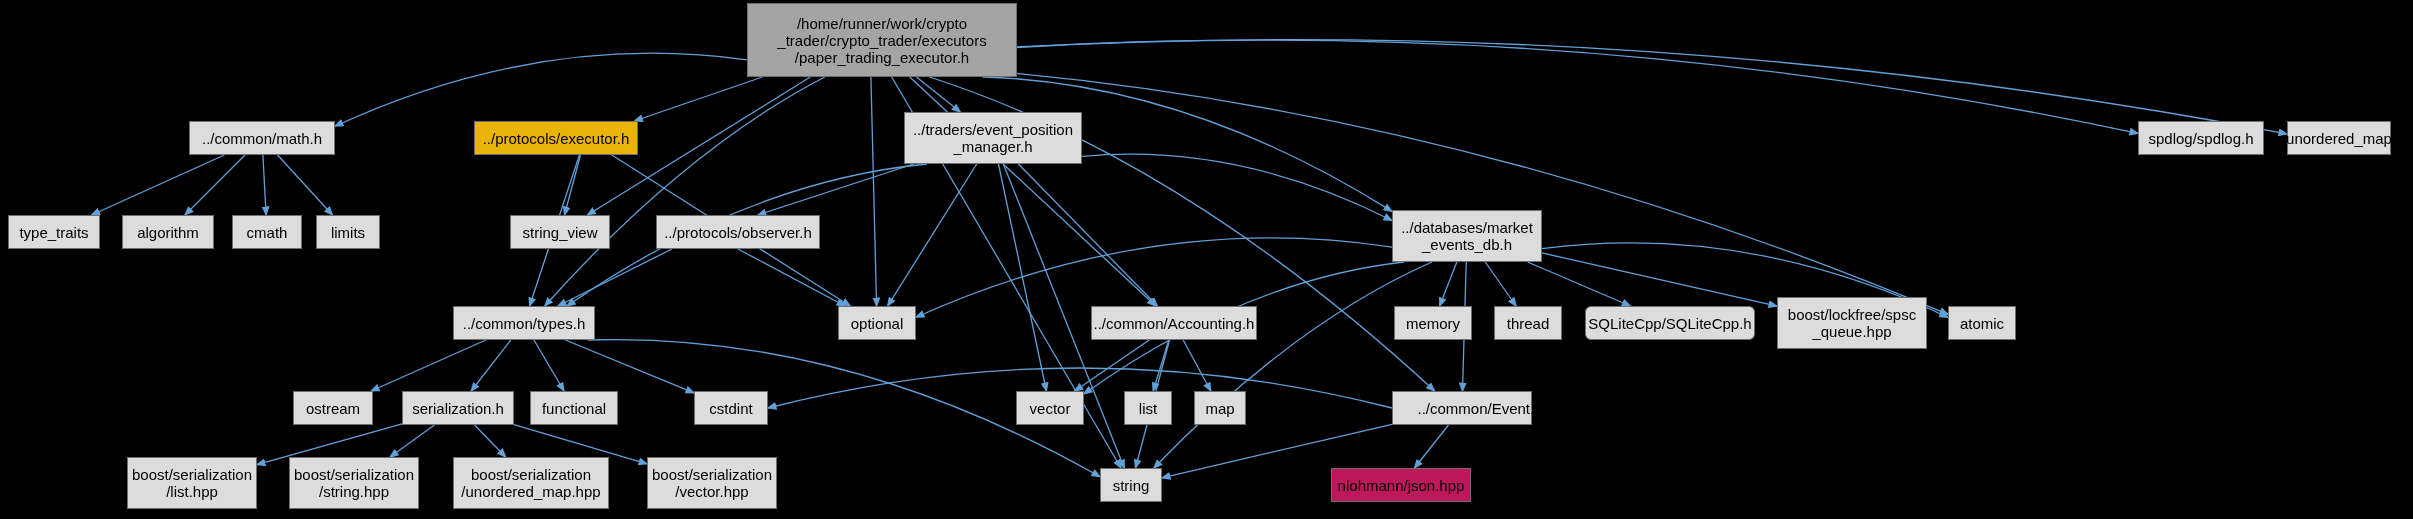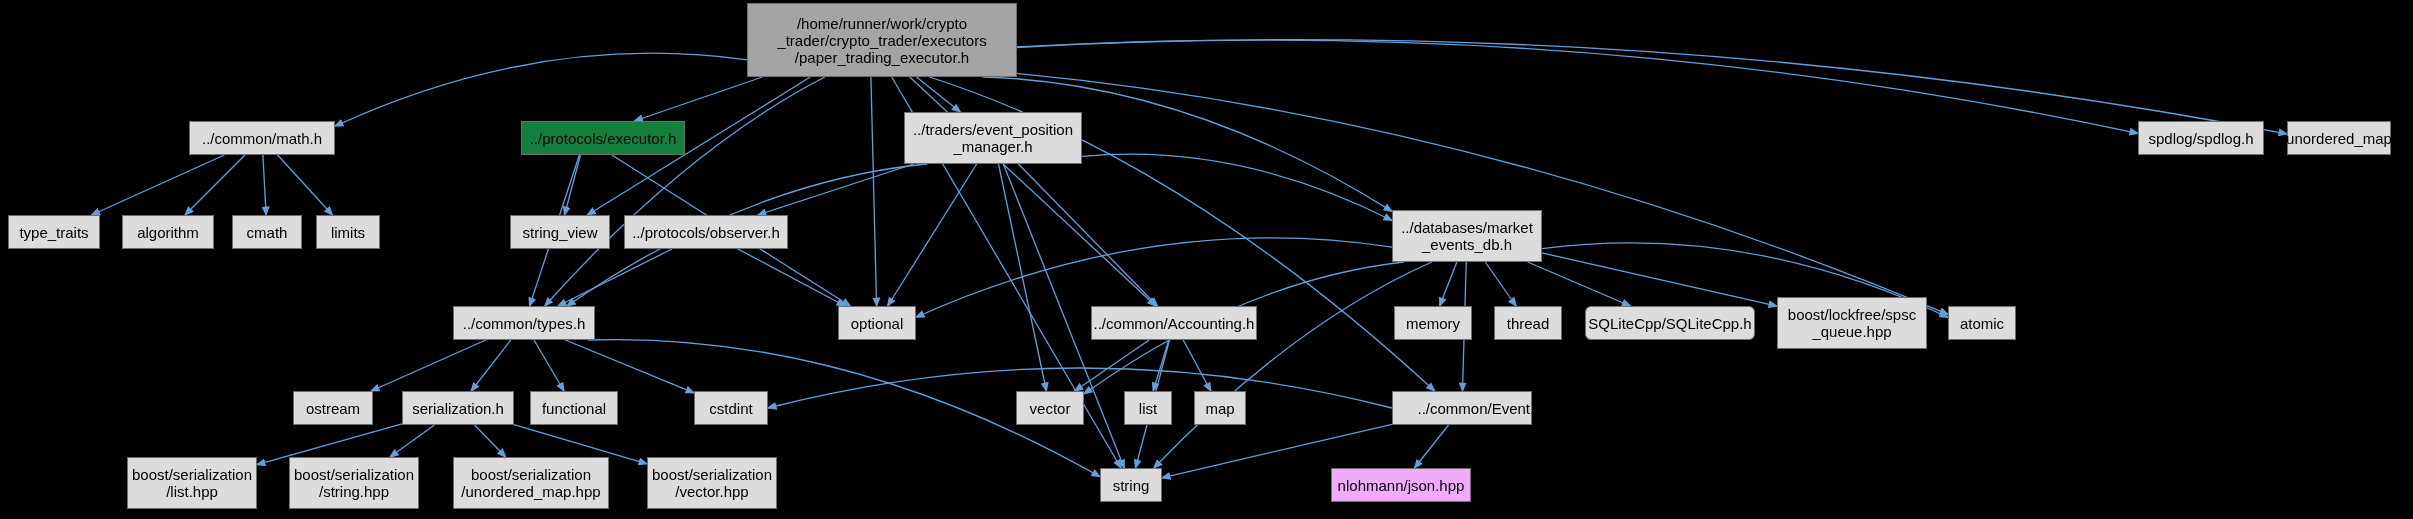--- a/index.html
+++ b/index.html
@@ -99,21 +99,21 @@
   </svg>
   <div id="nodes">
       <div class="node root" style="left: 747px; top: 3px; width: 270px; height: 74px; background: rgb(164, 164, 164); border-color: rgb(110, 110, 110);">
         <span>/home/runner/work/crypto</span>
         <span>_trader/crypto_trader/executors</span>
         <span>/paper_trading_executor.h</span>
       </div>
       <div class="node" style="left: 189px; top: 121px; width: 146px; height: 34px; background: rgb(220, 220, 220); border-color: rgb(110, 110, 110);">
         <span>../common/math.h</span>
       </div>
-      <div class="node" style="left: 521px; top: 121px; width: 164px; height: 34px; background: #15803d; border-color: rgb(110, 110, 110);">
+      <div class="node" style="left: 474px; top: 121px; width: 164px; height: 34px; background: #eab308; border-color: rgb(110, 110, 110);">
         <span>../protocols/executor.h</span>
       </div>
       <div class="node" style="left: 904px; top: 112px; width: 178px; height: 52px; background: rgb(220, 220, 220); border-color: rgb(110, 110, 110);">
         <span>../traders/event_position</span>
         <span>_manager.h</span>
       </div>
       <div class="node" style="left: 2138px; top: 121px; width: 126px; height: 34px; background: rgb(220, 220, 220); border-color: rgb(110, 110, 110);">
         <span>spdlog/spdlog.h</span>
       </div>
       <div class="node" style="left: 2287px; top: 121px; width: 104px; height: 34px; background: rgb(220, 220, 220); border-color: rgb(110, 110, 110);">
@@ -127,21 +127,21 @@
       </div>
       <div class="node" style="left: 232px; top: 215px; width: 70px; height: 34px; background: rgb(220, 220, 220); border-color: rgb(110, 110, 110);">
         <span>cmath</span>
       </div>
       <div class="node" style="left: 316px; top: 215px; width: 64px; height: 34px; background: rgb(220, 220, 220); border-color: rgb(110, 110, 110);">
         <span>limits</span>
       </div>
       <div class="node" style="left: 510px; top: 215px; width: 100px; height: 34px; background: rgb(220, 220, 220); border-color: rgb(110, 110, 110);">
         <span>string_view</span>
       </div>
-      <div class="node" style="left: 624px; top: 215px; width: 164px; height: 34px; background: rgb(220, 220, 220); border-color: rgb(110, 110, 110);">
+      <div class="node" style="left: 656px; top: 215px; width: 164px; height: 34px; background: rgb(220, 220, 220); border-color: rgb(110, 110, 110);">
         <span>../protocols/observer.h</span>
       </div>
       <div class="node" style="left: 1392px; top: 210px; width: 150px; height: 52px; background: rgb(220, 220, 220); border-color: rgb(110, 110, 110);">
         <span>../databases/market</span>
         <span>_events_db.h</span>
       </div>
       <div class="node" style="left: 453px; top: 306px; width: 142px; height: 34px; background: rgb(220, 220, 220); border-color: rgb(110, 110, 110);">
         <span>../common/types.h</span>
       </div>
       <div class="node" style="left: 838px; top: 306px; width: 78px; height: 34px; background: rgb(220, 220, 220); border-color: rgb(110, 110, 110);">
@@ -202,17 +202,17 @@
         <span>boost/serialization</span>
         <span>/unordered_map.hpp</span>
       </div>
       <div class="node" style="left: 647px; top: 457px; width: 130px; height: 52px; background: rgb(220, 220, 220); border-color: rgb(110, 110, 110);">
         <span>boost/serialization</span>
         <span>/vector.hpp</span>
       </div>
       <div class="node" style="left: 1100px; top: 468px; width: 62px; height: 34px; background: rgb(220, 220, 220); border-color: rgb(110, 110, 110);">
         <span>string</span>
       </div>
-      <div class="node" style="left: 1331px; top: 468px; width: 140px; height: 34px; background: #f0abfc; border-color: rgb(110, 110, 110);">
+      <div class="node" style="left: 1331px; top: 468px; width: 140px; height: 34px; background: #be185d; border-color: rgb(110, 110, 110);">
         <span>nlohmann/json.hpp</span>
       </div>
     </div>
 </div>
 
 </body></html>

